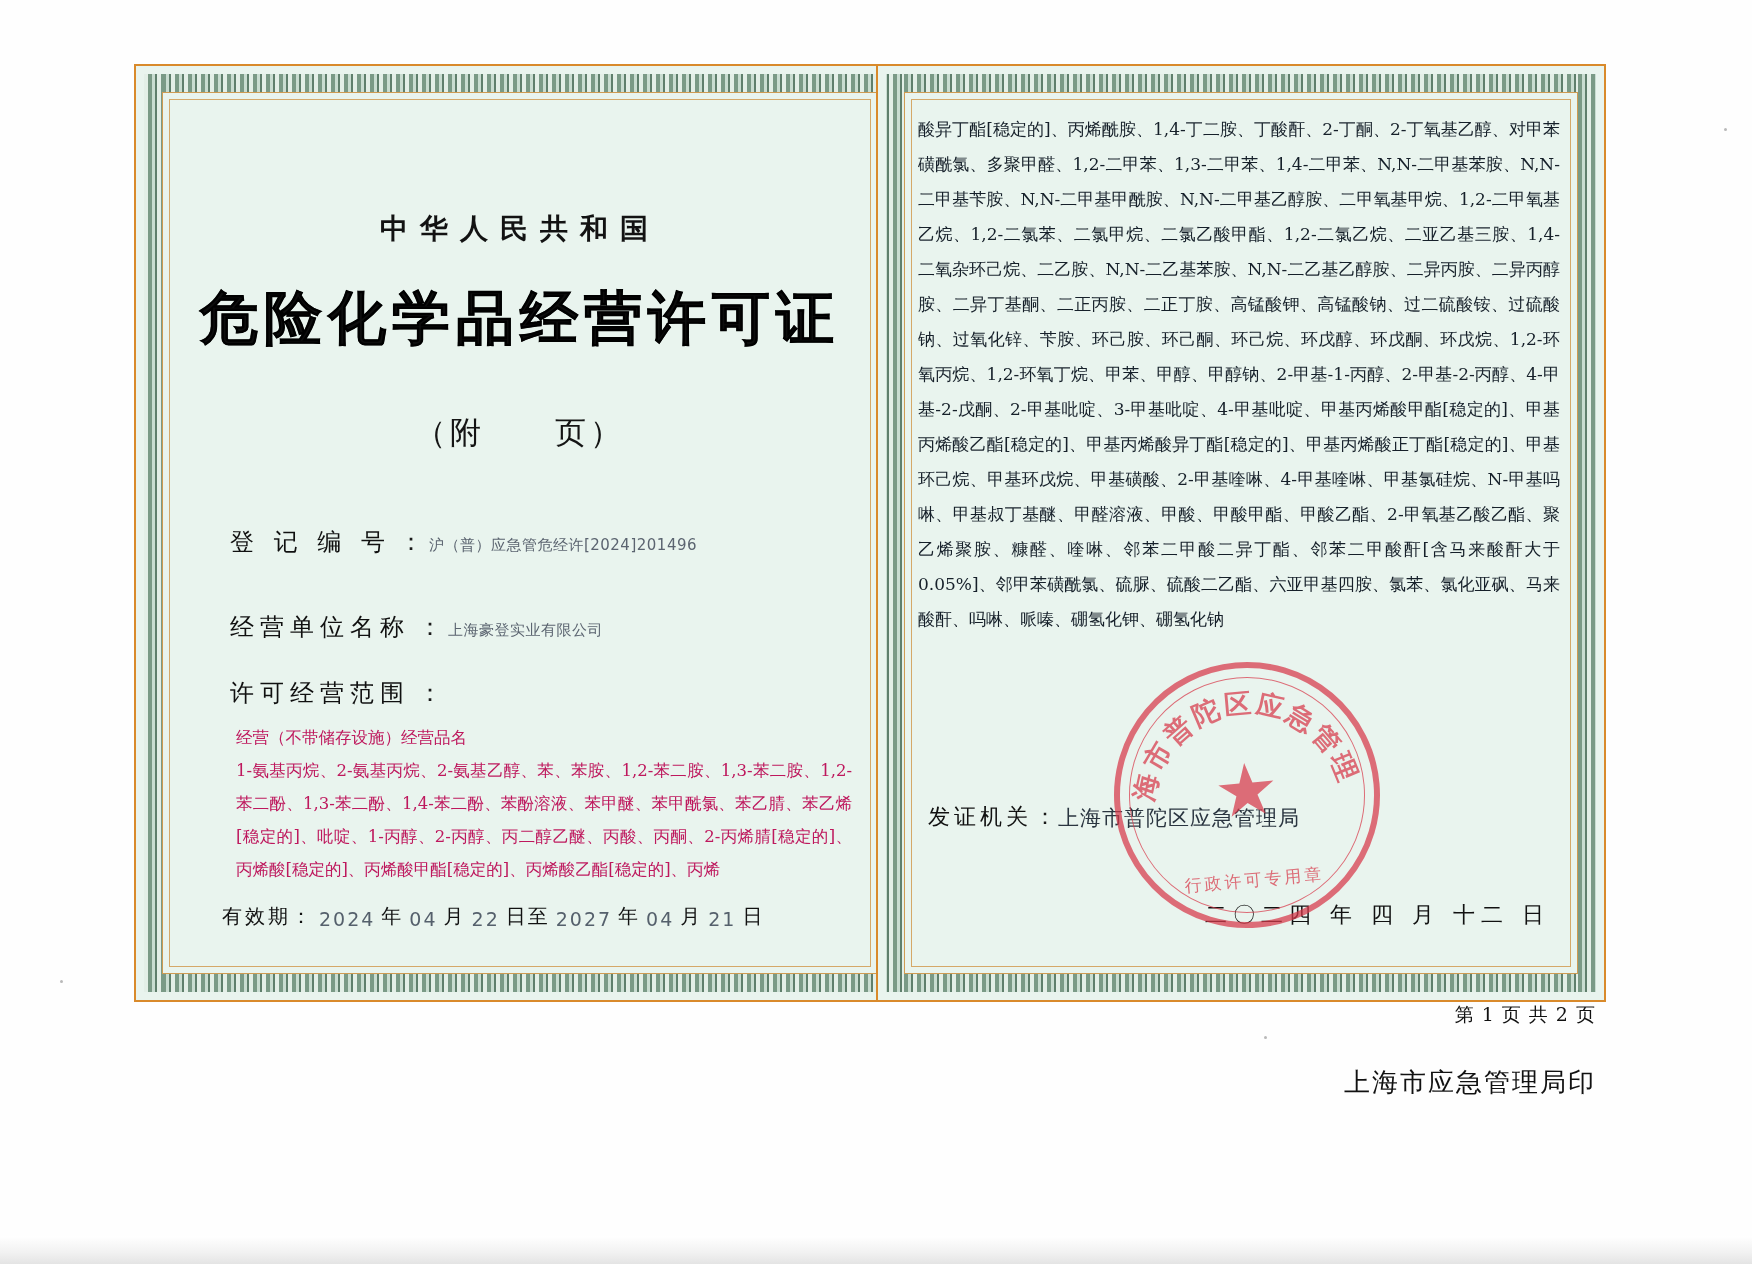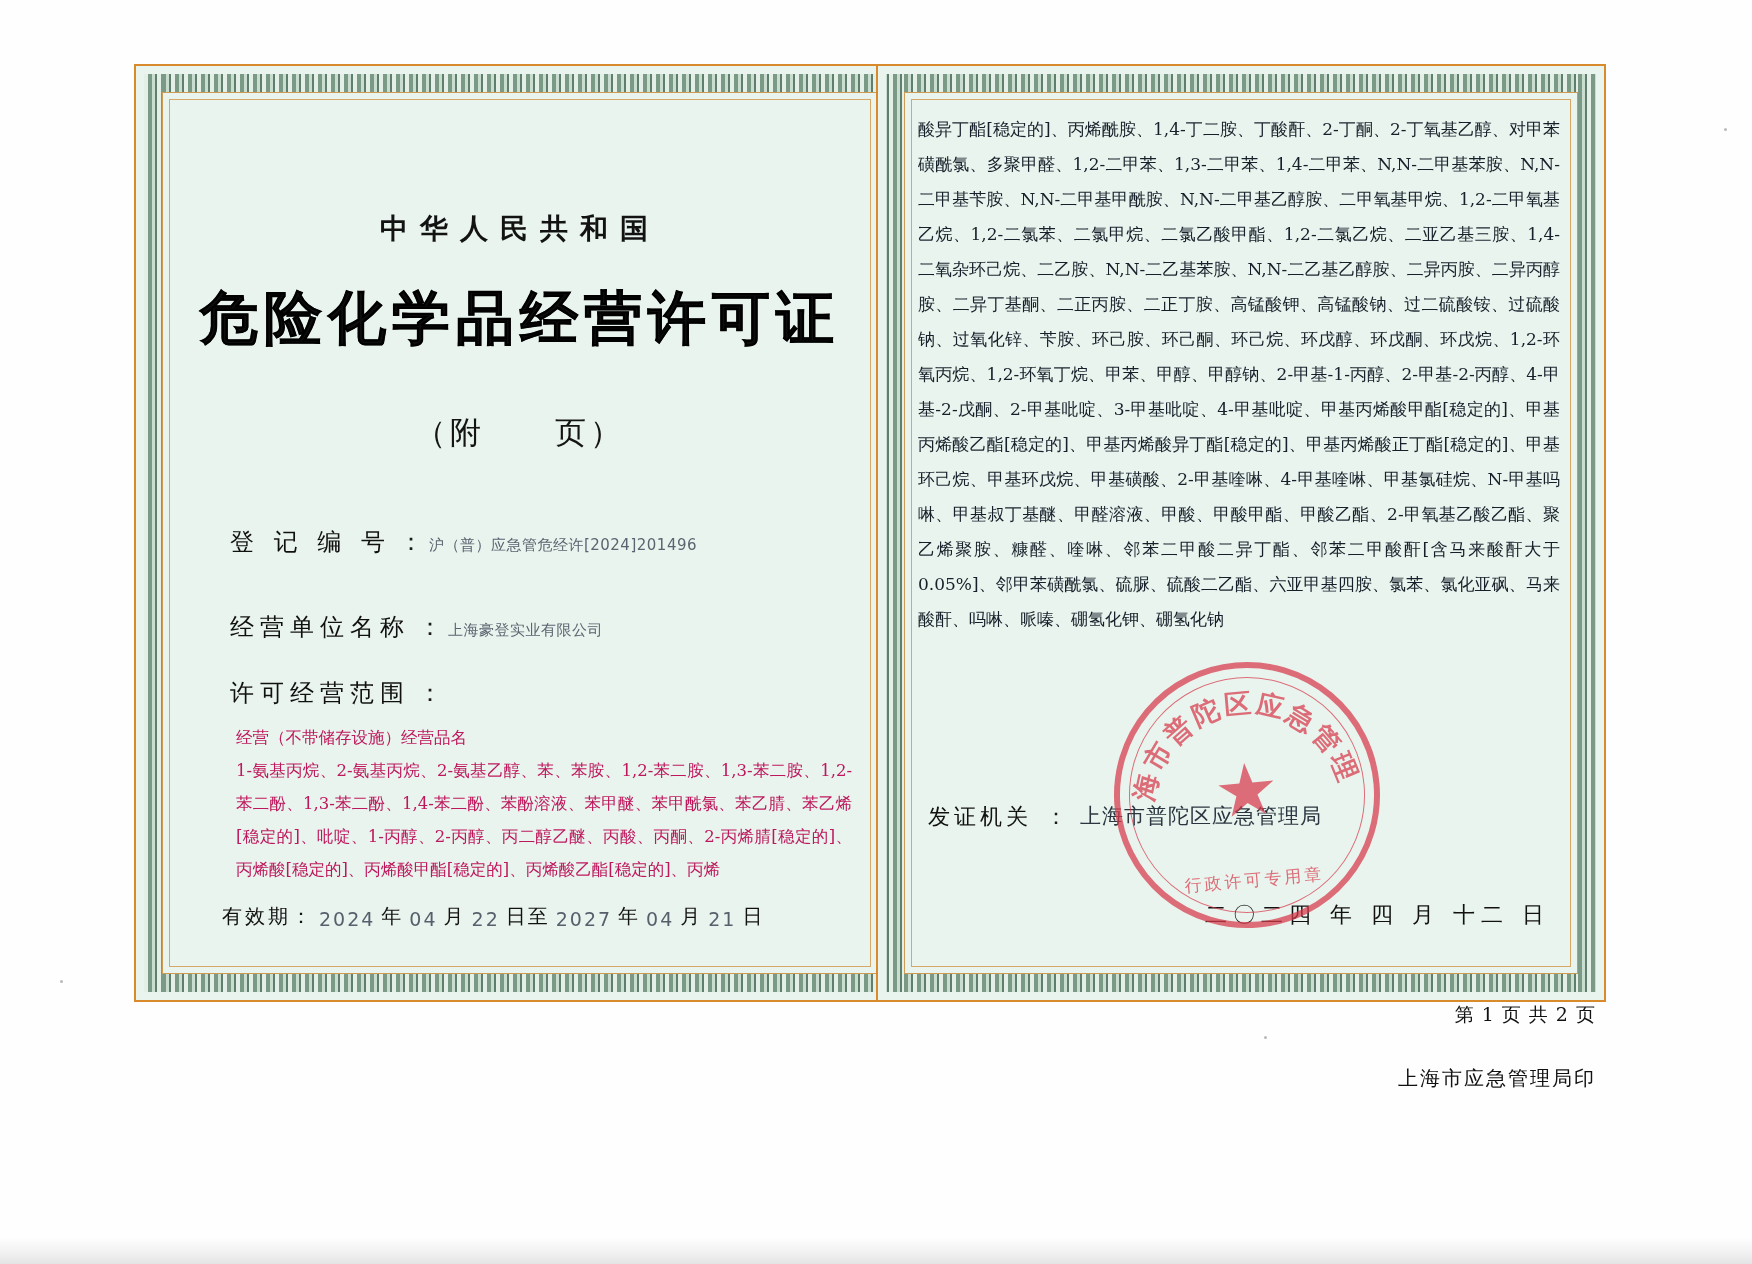--- a/index.html
+++ b/index.html
@@ -169,23 +169,22 @@
     color: #16202a;
     font-family: "DejaVu Serif", "Liberation Serif", serif;
     text-align: justify;
     margin-top: 6px;
     padding-right: 4px;
   }
   .issuer-row {
     position: absolute;
     left: 10px; bottom: 132px;
     display: flex;
-    align-items: flex-start;
-    font-family: "DejaVu Serif", "Liberation Serif", serif;
-    gap: 11px;
+    align-items: flex-end;
+    font-family: "DejaVu Serif", "Liberation Serif", serif;
   }
   .issuer-label { font-size: 22px; letter-spacing: 4px; color: #111; }
   .issuer-colon { font-size: 22px; padding: 0 2px; }
   .issuer-value { font-size: 21px; color: #2a3540; letter-spacing: 1px; }
 
   .date-row {
     position: absolute;
     right: 14px; bottom: 34px;
     font-size: 22px;
     letter-spacing: 6px;
@@ -245,21 +244,21 @@
     position: absolute;
     right: 156px; top: 1002px;
     font-size: 19px;
     letter-spacing: 1px;
     color: #111;
     font-family: "DejaVu Serif", "Liberation Serif", serif;
   }
   .footer-org {
     position: absolute;
     right: 156px; top: 1065px;
-    font-size: 20px;
+    font-size: 26px;
     letter-spacing: 2px;
     color: #111;
     font-family: Liberation Serif, serif;
   }
   .speck {
     position: absolute;
     width: 3px; height: 3px;
     background: #b9b9b9;
     border-radius: 50%;
   }

